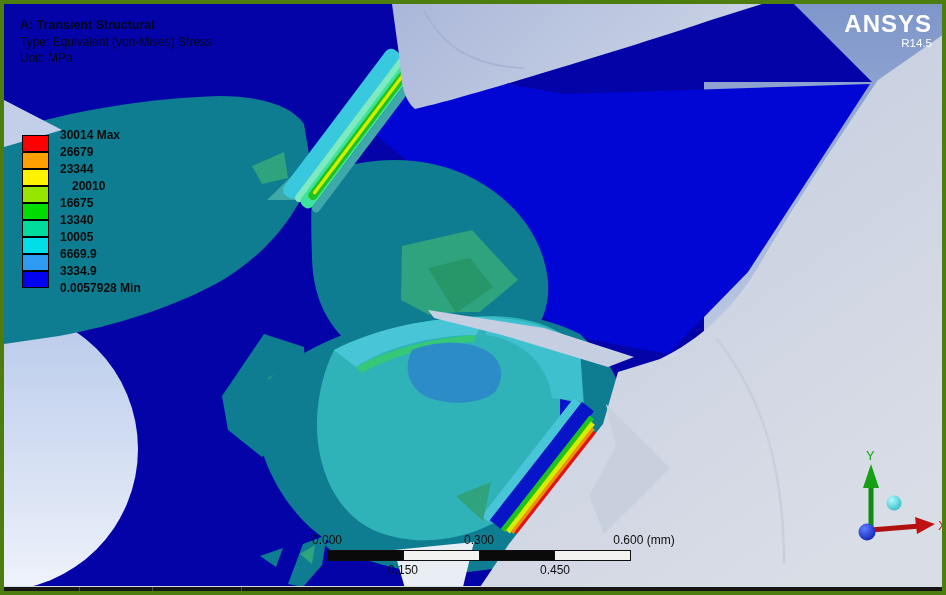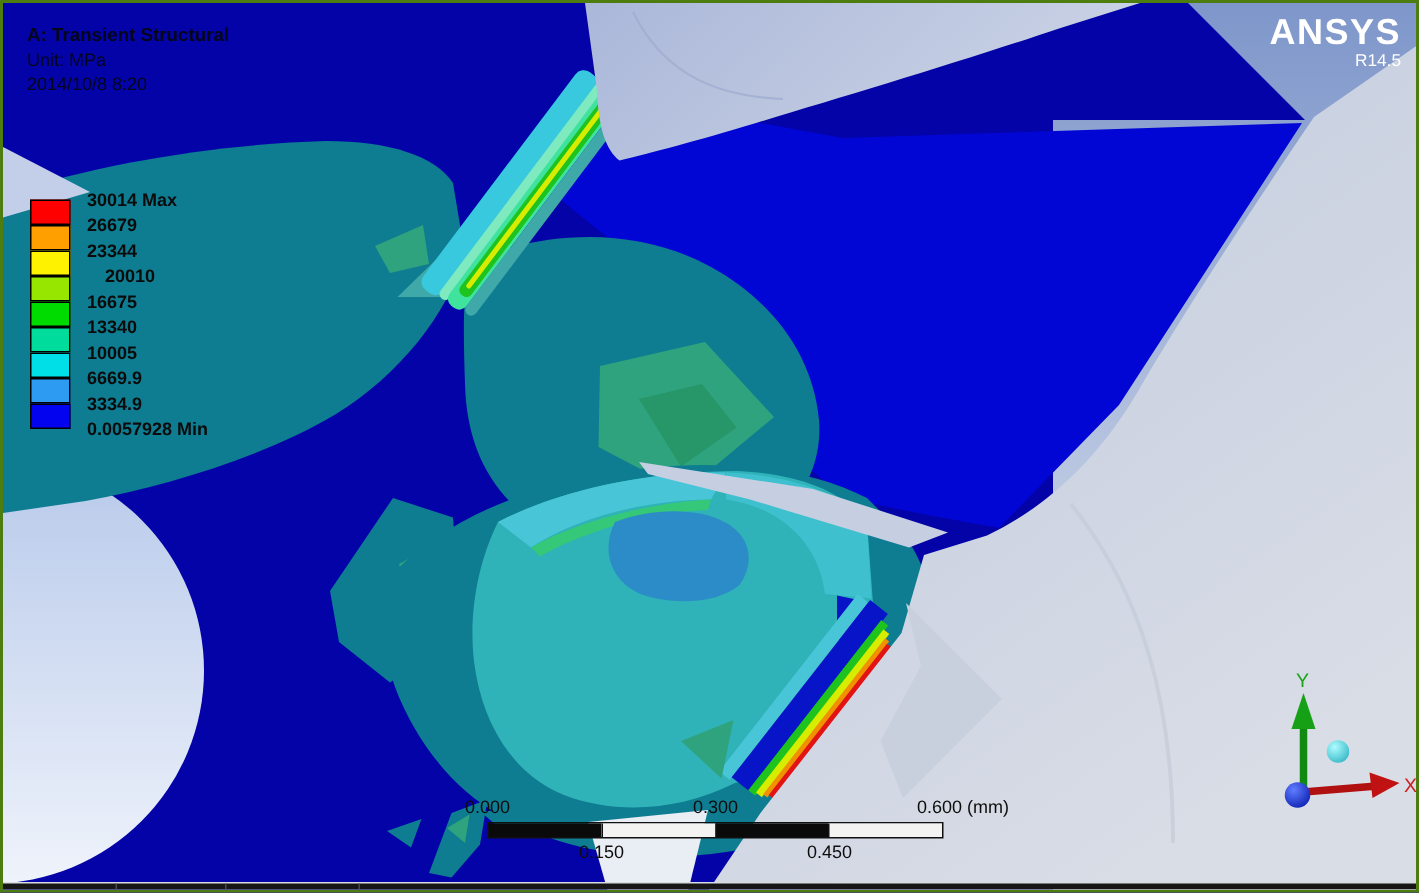--- a/index.html
+++ b/index.html
@@ -1,19 +1,19 @@
 <!DOCTYPE html>
 <html><head>
 <meta charset="utf-8">
 <style>
   html,body{margin:0;padding:0;background:#2b2b2b;}
   *{box-sizing:border-box;}
   .frame{
     position:relative;width:946px;height:595px;overflow:hidden;
-    border:2px solid #4d7c0f;
+    border:4px solid #4d7c0f;
     box-shadow:inset 1px 1px 0 rgba(255,255,255,.85), inset -1px -1px 0 rgba(255,255,255,.45);
     font-family:"Liberation Sans",sans-serif;
     background:#aebedd;
   }
   .scene{position:absolute;left:0;top:0;width:946px;height:595px;display:block;}
   .overlay{position:absolute;z-index:5;}
   
   .title-block{left:16px;top:13px;color:#05051c;font-size:12px;line-height:16px;}
   .title-block .t1{font-weight:bold;font-size:12.5px;margin-bottom:1px;}
   
@@ -124,22 +124,22 @@
         <path fill="#C9D0DD" d="M602,400 L666,464 L600,530 L585,492 L612,442 Z"></path>
         <path fill="#E9EDF4" d="M390,546 L470,538 L456,595 L404,595 Z"></path>
         <path fill="url(#toothG)" d="M388,0 L396,58 C397,84 402,98 411,105 C432,100 462,92 502,80 C562,62 642,38 704,17 L758,0 Z"></path>
         <path d="M420,6 C438,42 468,62 520,64" stroke="#9EABCE" stroke-width="1.5" fill="none" opacity="0.7"></path>
       </g>
     </g>
   </svg>
 
   <div class="overlay title-block">
     <div class="t1">A: Transient Structural</div>
+    <div>Type: Equivalent (von-Mises) Stress</div>
     <div>Unit: MPa</div>
-    <div>2014/10/8 8:20</div>
   </div>
 
   <div class="overlay brand">
     <div class="logo">ANSYS</div>
     <div class="ver">R14.5</div>
   </div>
 
   <div class="overlay legend" id="legend">
       <div class="lg-swatch" style="top: 0px; background: rgb(255, 0, 0);"></div>
       <div class="lg-swatch" style="top: 17px; background: rgb(255, 160, 0);"></div>

